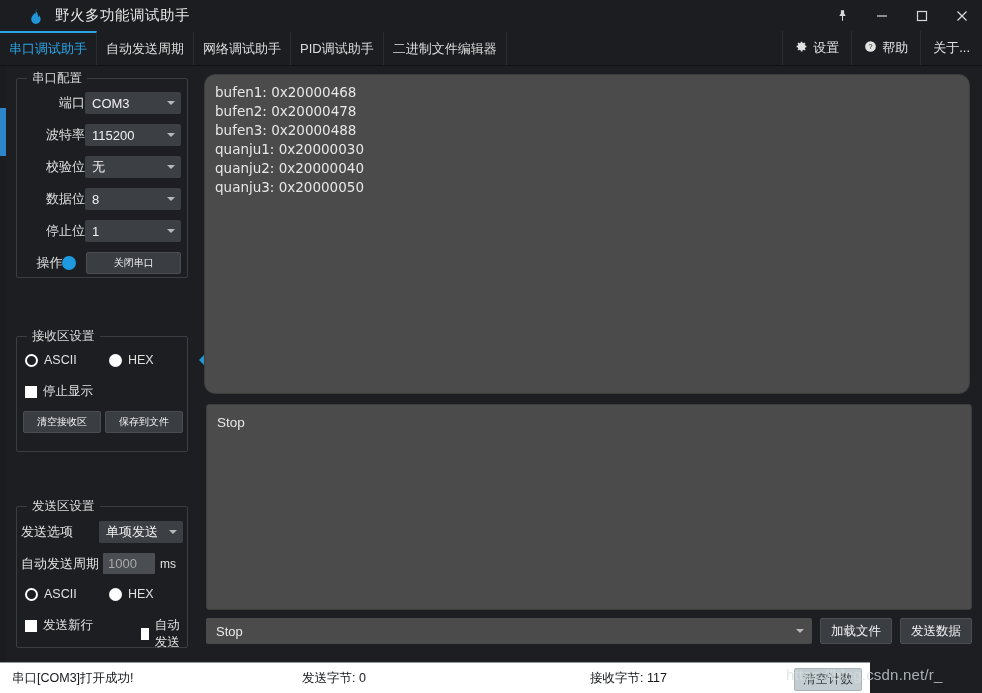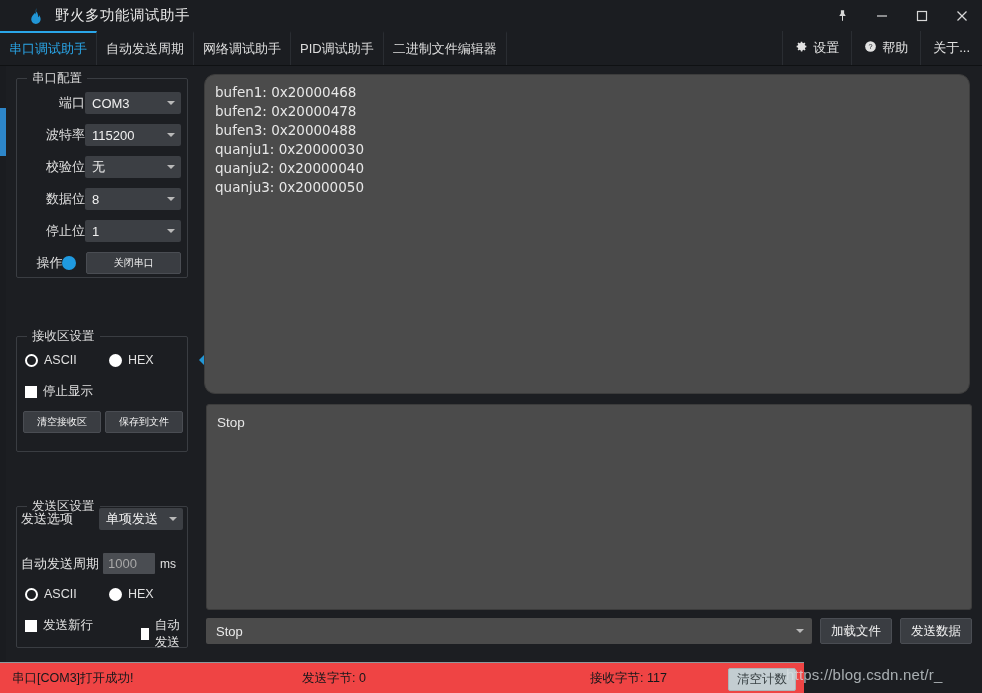--- a/index.html
+++ b/index.html
@@ -161,22 +161,22 @@
     border-top:4px solid #b9b9b9;
   }
   .bbtn {
     width:72px; background:#3a3d42; border:1px solid #4a4d53; border-radius:2px;
     color:#f2f2f2; font-size:12.5px;
     display:flex; align-items:center; justify-content:center;
   }
 
   
   .statusbar {
-    position:absolute; left:0; top:662px; width:804px; height:31px;
-    background:#ef4444; border-top:1px solid #8e9a9e;
+    position:absolute; left:0; top:662px; width:870px; height:31px;
+    background:#ffffff; border-top:1px solid #8e9a9e;
     display:flex; align-items:center;
     color:#14171a; font-size:12.5px;
   }
   .st-seg { position:absolute; white-space:nowrap; }
   .st-clear {
     position:absolute; right:8px; top:5px;
     background:#c3cdd1; border:1px solid #aab5b9; border-radius:2px;
     padding:2px 8px; font-size:12.5px; color:#3a4245;
   }
   .watermark {
@@ -349,21 +349,21 @@
         <span>清空接收区</span>
       </div>
       <div class="btn" style="position:absolute; left:88px; top:74px; width:78px; height:22px;">
         <span>保存到文件</span>
       </div>
     </div>
 
     <div class="group grp-send">
       <div class="group-title">发送区设置</div>
 
-      <div class="row" style="left:4px; top:1px; width:164px;">
+      <div class="row" style="left:4px; top:14px; width:164px;">
         <span class="lbl" style="width:78px;">发送选项</span>
         <div class="combo" style="width:84px;">
           <span>单项发送</span>
           <span class="caret"></span>
         </div>
       </div>
 
       <div class="row" style="left:4px; top:46px; width:168px;">
         <span class="lbl">自动发送周期</span>
         <div class="numinput" style="margin-left:4px;">

